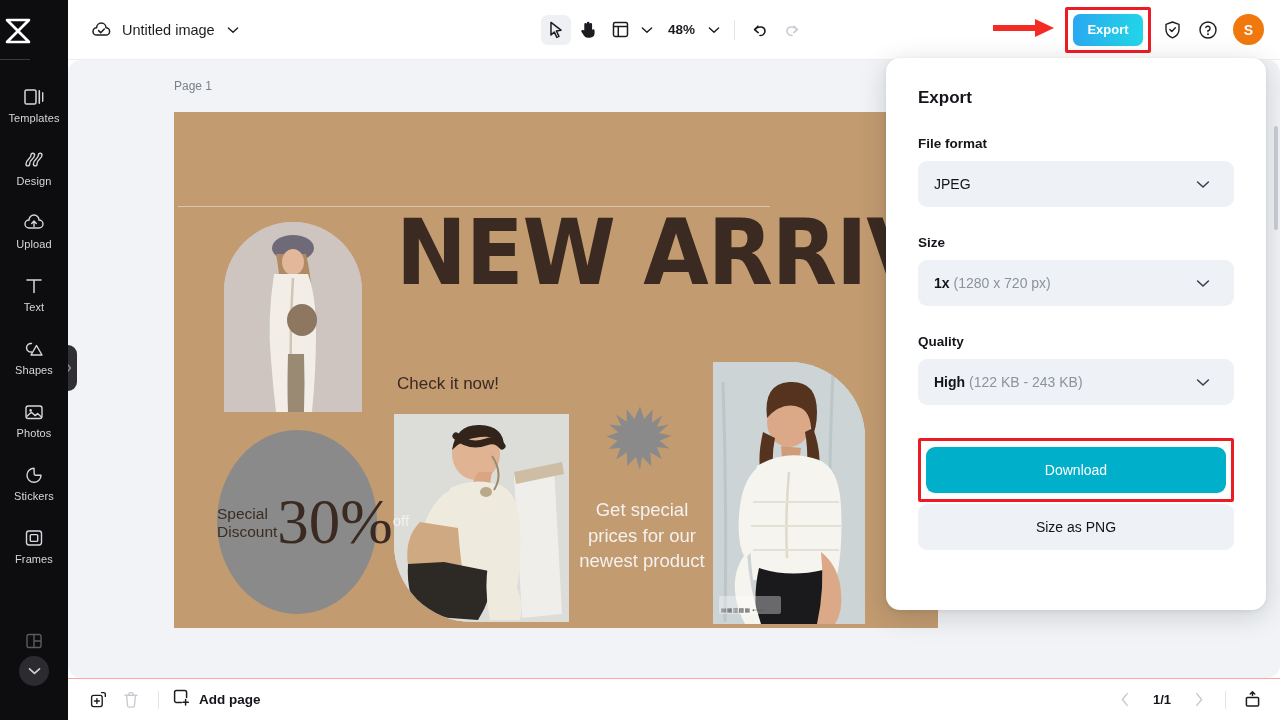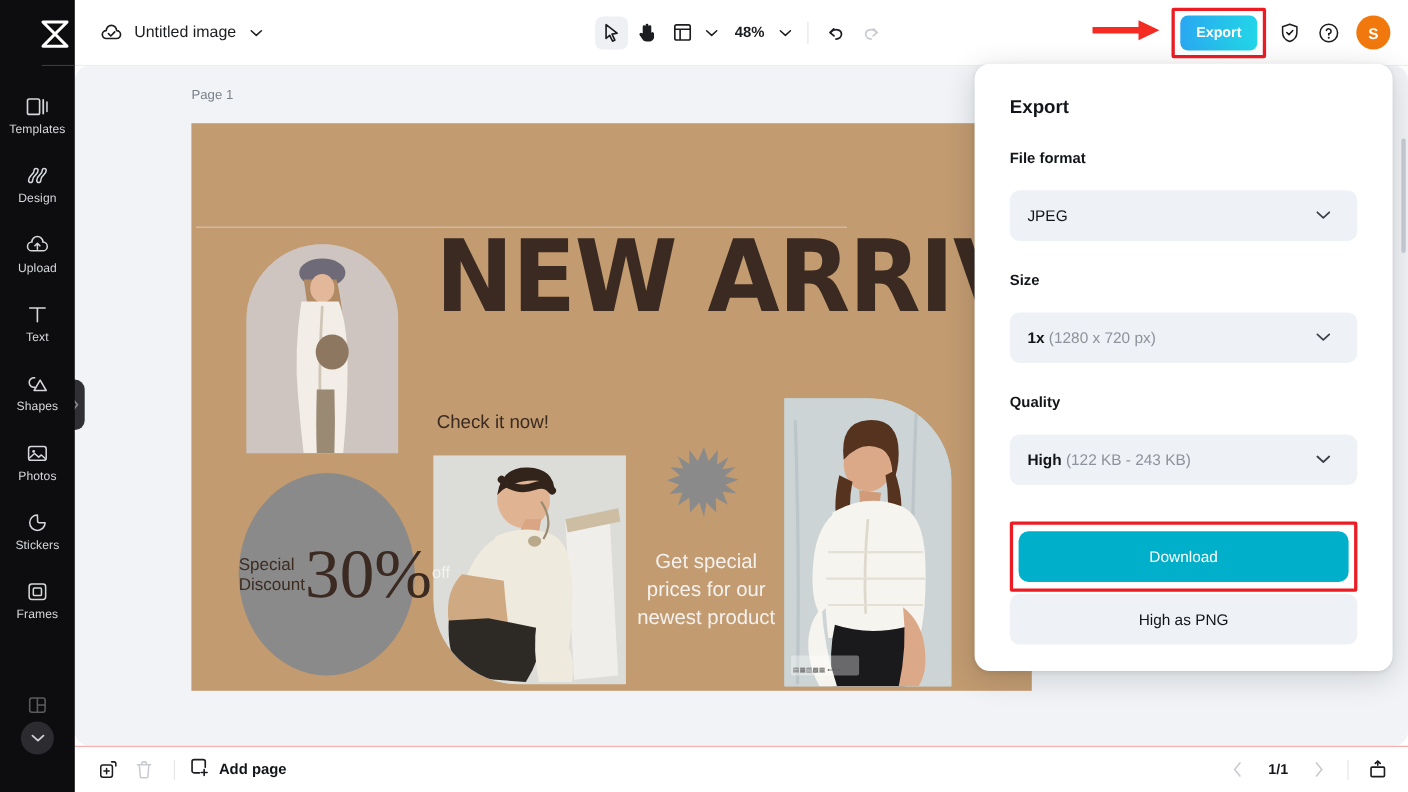--- a/index.html
+++ b/index.html
@@ -9,21 +9,21 @@
     font-family: "Liberation Sans", sans-serif;
     background: #ffffff;
   }
   #app { position: relative; width: 1280px; height: 720px; }
 
   
   .sidebar {
     position: absolute; left: 0; top: 0;
     width: 68px; height: 720px;
     background: #0d0d0f;
-    display: flex; flex-direction: column; align-items: flex-end;
+    display: flex; flex-direction: column; align-items: flex-start;
     z-index: 30;
   }
   .logo { margin-top: 14px; width: 36px; height: 34px; display:flex; align-items:center; justify-content:center; }
   .logo-sep { width: 30px; height: 1px; background: #3a3a3e; margin-top: 11px; }
   .nav { margin-top: 13px; display: flex; flex-direction: column; align-items: center; width: 100%; }
   .nav-item {
     width: 100%; height: 63px;
     display: flex; flex-direction: column; align-items: center; justify-content: center;
     gap: 5px; cursor: pointer;
   }
@@ -151,21 +151,21 @@
   
   .export-panel {
     position:absolute; left: 886px; top: 58px; width: 380px; height: 552px;
     background: #fff; border-radius: 14px;
     box-shadow: 0 6px 28px rgba(15,20,30,.16), 0 1px 4px rgba(15,20,30,.08);
     z-index: 25; padding: 30px 32px 0 32px;
   }
   .ep-title { font-size: 17px; font-weight: 700; color: #13151a; }
   .ep-field-label { font-size: 13.5px; font-weight: 700; color: #13151a; margin-top: 28px; }
   .ep-select {
-    margin-top: 22px; height: 46px; background: #eef1f5; border-radius: 9px;
+    margin-top: 10px; height: 46px; background: #eef1f5; border-radius: 9px;
     display:flex; align-items:center; justify-content:space-between;
     padding: 0 24px 0 16px; cursor:pointer;
   }
   .ep-sel-text { font-size: 14px; color: #13151a; }
   .ep-sel-text .muted { color: #8d929c; }
   .ep-sel-text .bold { font-weight: 700; }
   .dl-wrap { position:relative; margin-top: 33px; padding: 9px 8px; }
   .dl-hl { position:absolute; inset:0; border: 3px solid #ec1c24; border-radius: 2px; pointer-events:none; }
   .dl-btn {
     height: 46px; border-radius: 9px; background: #00b0cb; color:#fff;
@@ -516,21 +516,21 @@
         <svg width="14" height="9" viewBox="0 0 14 9">
             <path d="M1.6 2 L7 7 L12.4 2" fill="none" stroke="#3c4049" stroke-width="1.6" stroke-linecap="round" stroke-linejoin="round"></path>
           </svg>
       </span>
     </div>
 
     <div class="dl-wrap">
       <div class="dl-btn">Download</div>
       <span class="dl-hl"></span>
     </div>
-    <div class="copy-btn">High as PNG</div>
+    <div class="copy-btn">Size as PNG</div>
   </div>
 
   <div class="bottombar">
     <div class="bb-left">
       <div class="bb-btn">
         <svg width="19" height="19" viewBox="0 0 19 19">
             <path d="M12.5 2.6 h2.2 a1.6 1.6 0 0 1 1.6 1.6 v2.2" fill="none" stroke="#1c1d21" stroke-width="1.4" stroke-linecap="round"></path>
             <rect x="2.6" y="5.4" width="10.6" height="11.2" rx="2" fill="none" stroke="#1c1d21" stroke-width="1.4"></rect>
             <path d="M7.9 8.6 V13.4 M5.5 11 H10.3" stroke="#1c1d21" stroke-width="1.4" stroke-linecap="round"></path>
           </svg>

